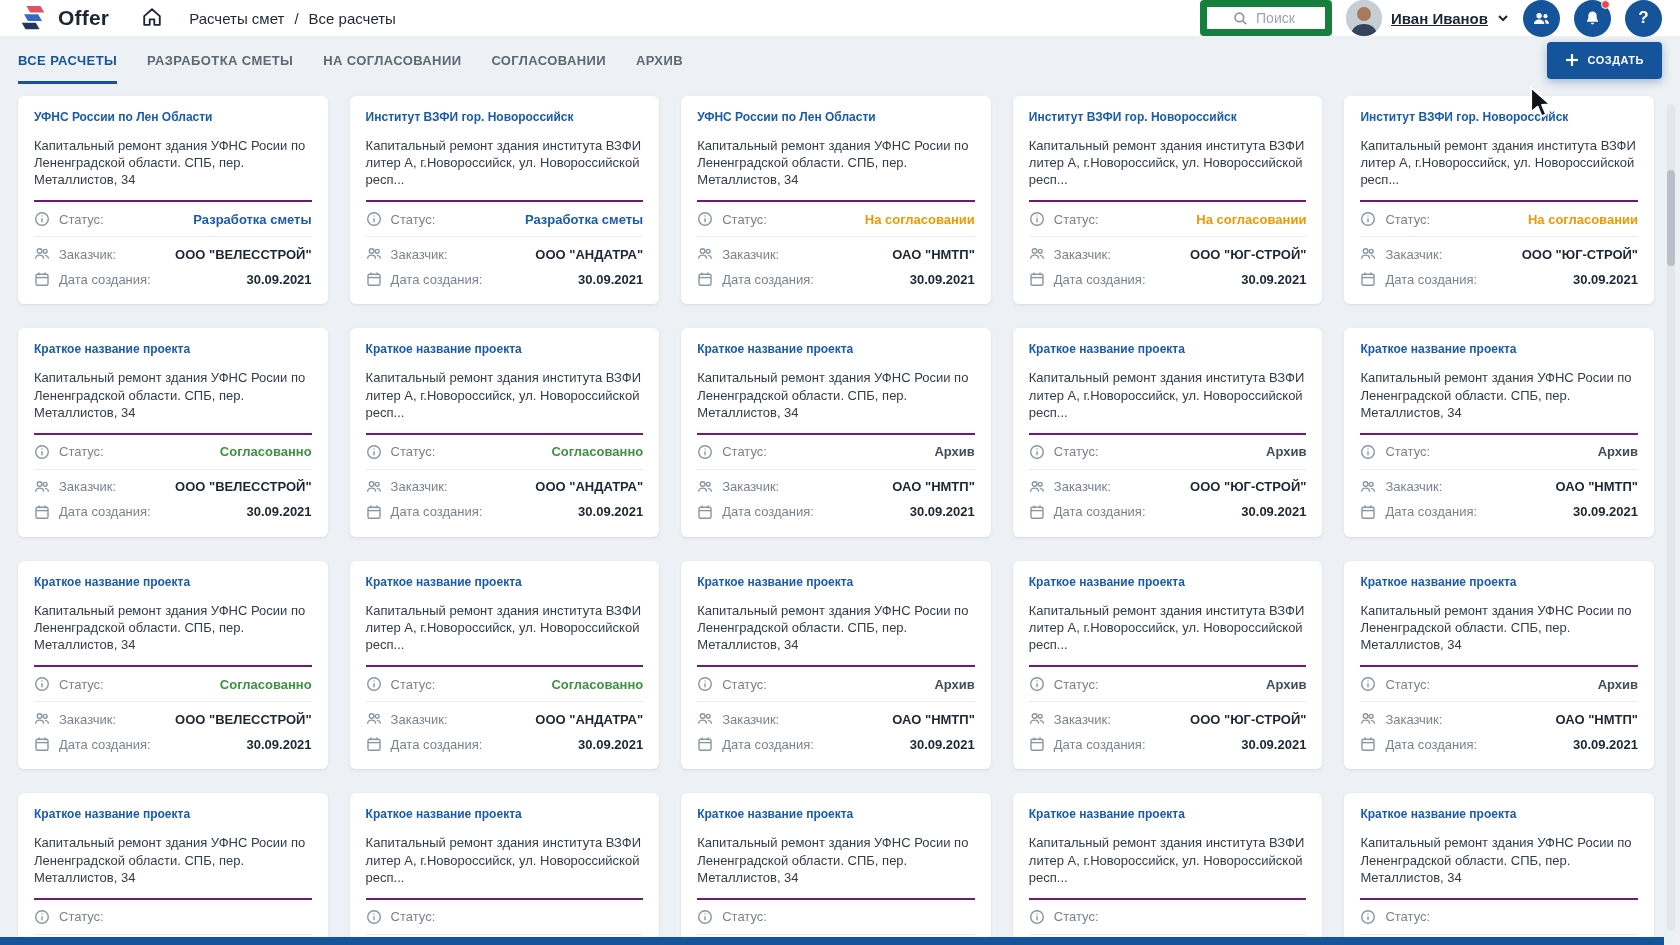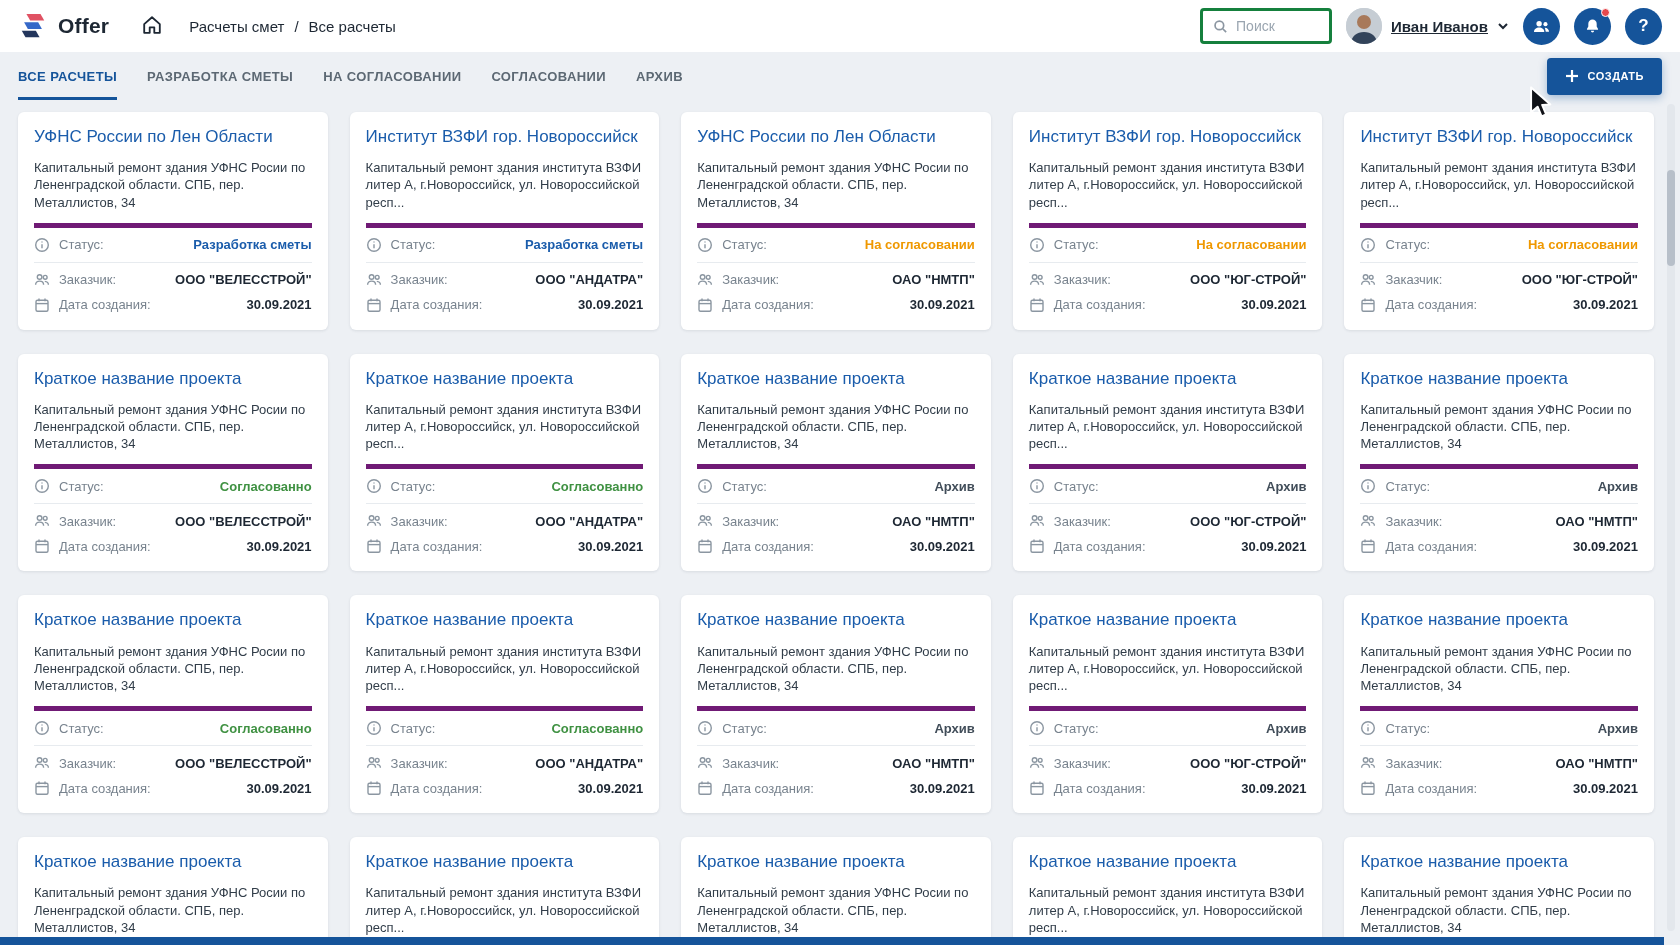--- a/index.html
+++ b/index.html
@@ -6,34 +6,34 @@
   html, body { width: 1680px; height: 945px; overflow: hidden; }
   body {
     font-family: "Liberation Sans", sans-serif;
     background: #edf0f4;
     color: #1d2733;
     position: relative;
   }
 
   
   .header {
-    height: 52px; background: #ffffff; display: flex; align-items: center;
+    height: 36px; background: #ffffff; display: flex; align-items: center;
     padding: 0 18px; gap: 10px; position: relative; z-index: 5;
   }
   .logo { width: 30px; height: 28px; flex: 0 0 auto; }
   .brand { font-size: 21px; font-weight: 700; letter-spacing: .2px; margin-right: 22px; }
   .home-btn { width: 24px; height: 24px; color: #1d2733; cursor: pointer; margin-right: 14px; }
   .home-btn svg { width: 22px; height: 22px; }
   .breadcrumb { display: flex; align-items: flex-start; gap: 10px; font-size: 15px; font-weight: 500; }
   .breadcrumb .crumb { cursor: pointer; }
   .breadcrumb .sep { color: #1d2733; }
   .header-right { margin-left: auto; display: flex; align-items: center; gap: 14px; }
   .search-box {
     display: flex; align-items: center; gap: 8px; width: 132px; height: 36px;
-    border: 3px solid #15803d; border-radius: 4px; background: #fff; padding: 0 10px;
+    border: 7px solid #15803d; border-radius: 4px; background: #fff; padding: 0 26px;
   }
   .search-box svg { width: 15px; height: 15px; stroke: #8b96a1; flex: 0 0 auto; }
   .search-box input {
     border: none; outline: none; width: 100%; font-size: 14px;
     font-family: "Liberation Sans", sans-serif; color: #1d2733; background: transparent;
   }
   .search-box input::placeholder { color: #9aa5b0; }
   .user-chip { display: flex; align-items: center; gap: 9px; cursor: pointer; }
   .avatar { width: 36px; height: 36px; border-radius: 50%; overflow: hidden; background: #cdd5dc; flex: 0 0 auto; }
   .user-name { font-size: 15px; font-weight: 600; text-decoration: underline; }
@@ -69,24 +69,24 @@
   
   .grid {
     padding: 12px 26px 0 18px;
     display: grid; grid-template-columns: repeat(5, 1fr);
     column-gap: 22px; row-gap: 24px;
   }
   .card {
     background: #fff; border-radius: 6px; padding: 14px 16px 8px;
     box-shadow: 0 1px 3px rgba(27,40,56,.10); cursor: pointer;
   }
-  .card-title { color: #1a5cab; font-size: 17px; font-weight: 400; line-height: 1.25; cursor: pointer; }
+  .card-title { color: #1a5cab; font-size: 12px; font-weight: 700; line-height: 1.25; cursor: pointer; }
   .card-desc { margin-top: 12px; font-size: 13px; line-height: 1.32; color: #313d49; min-height: 51px; }
   .card-row { display: flex; align-items: center; justify-content: space-between; }
-  .row-status { margin-top: 12px; border-top: 5px solid #701a75; border-bottom: 1px solid #e7ebef; padding: 9px 0; }
+  .row-status { margin-top: 12px; border-top: 2px solid #701a75; border-bottom: 1px solid #e7ebef; padding: 9px 0; }
   .row-customer { padding: 9px 0 5px; }
   .row-date { padding: 4px 0 9px; }
   .row-left { display: flex; align-items: center; gap: 9px; color: #78838e; font-size: 13px; }
   .row-left svg { width: 16px; height: 16px; stroke: #8b96a1; fill: none; flex: 0 0 auto; }
   .row-value { font-size: 13px; font-weight: 700; color: #1d2733; text-align: right; }
   .status-value { font-weight: 700; }
 
   
   .scroll-track {
     position: absolute; right: 5px; top: 104px; bottom: 14px; width: 8px;

